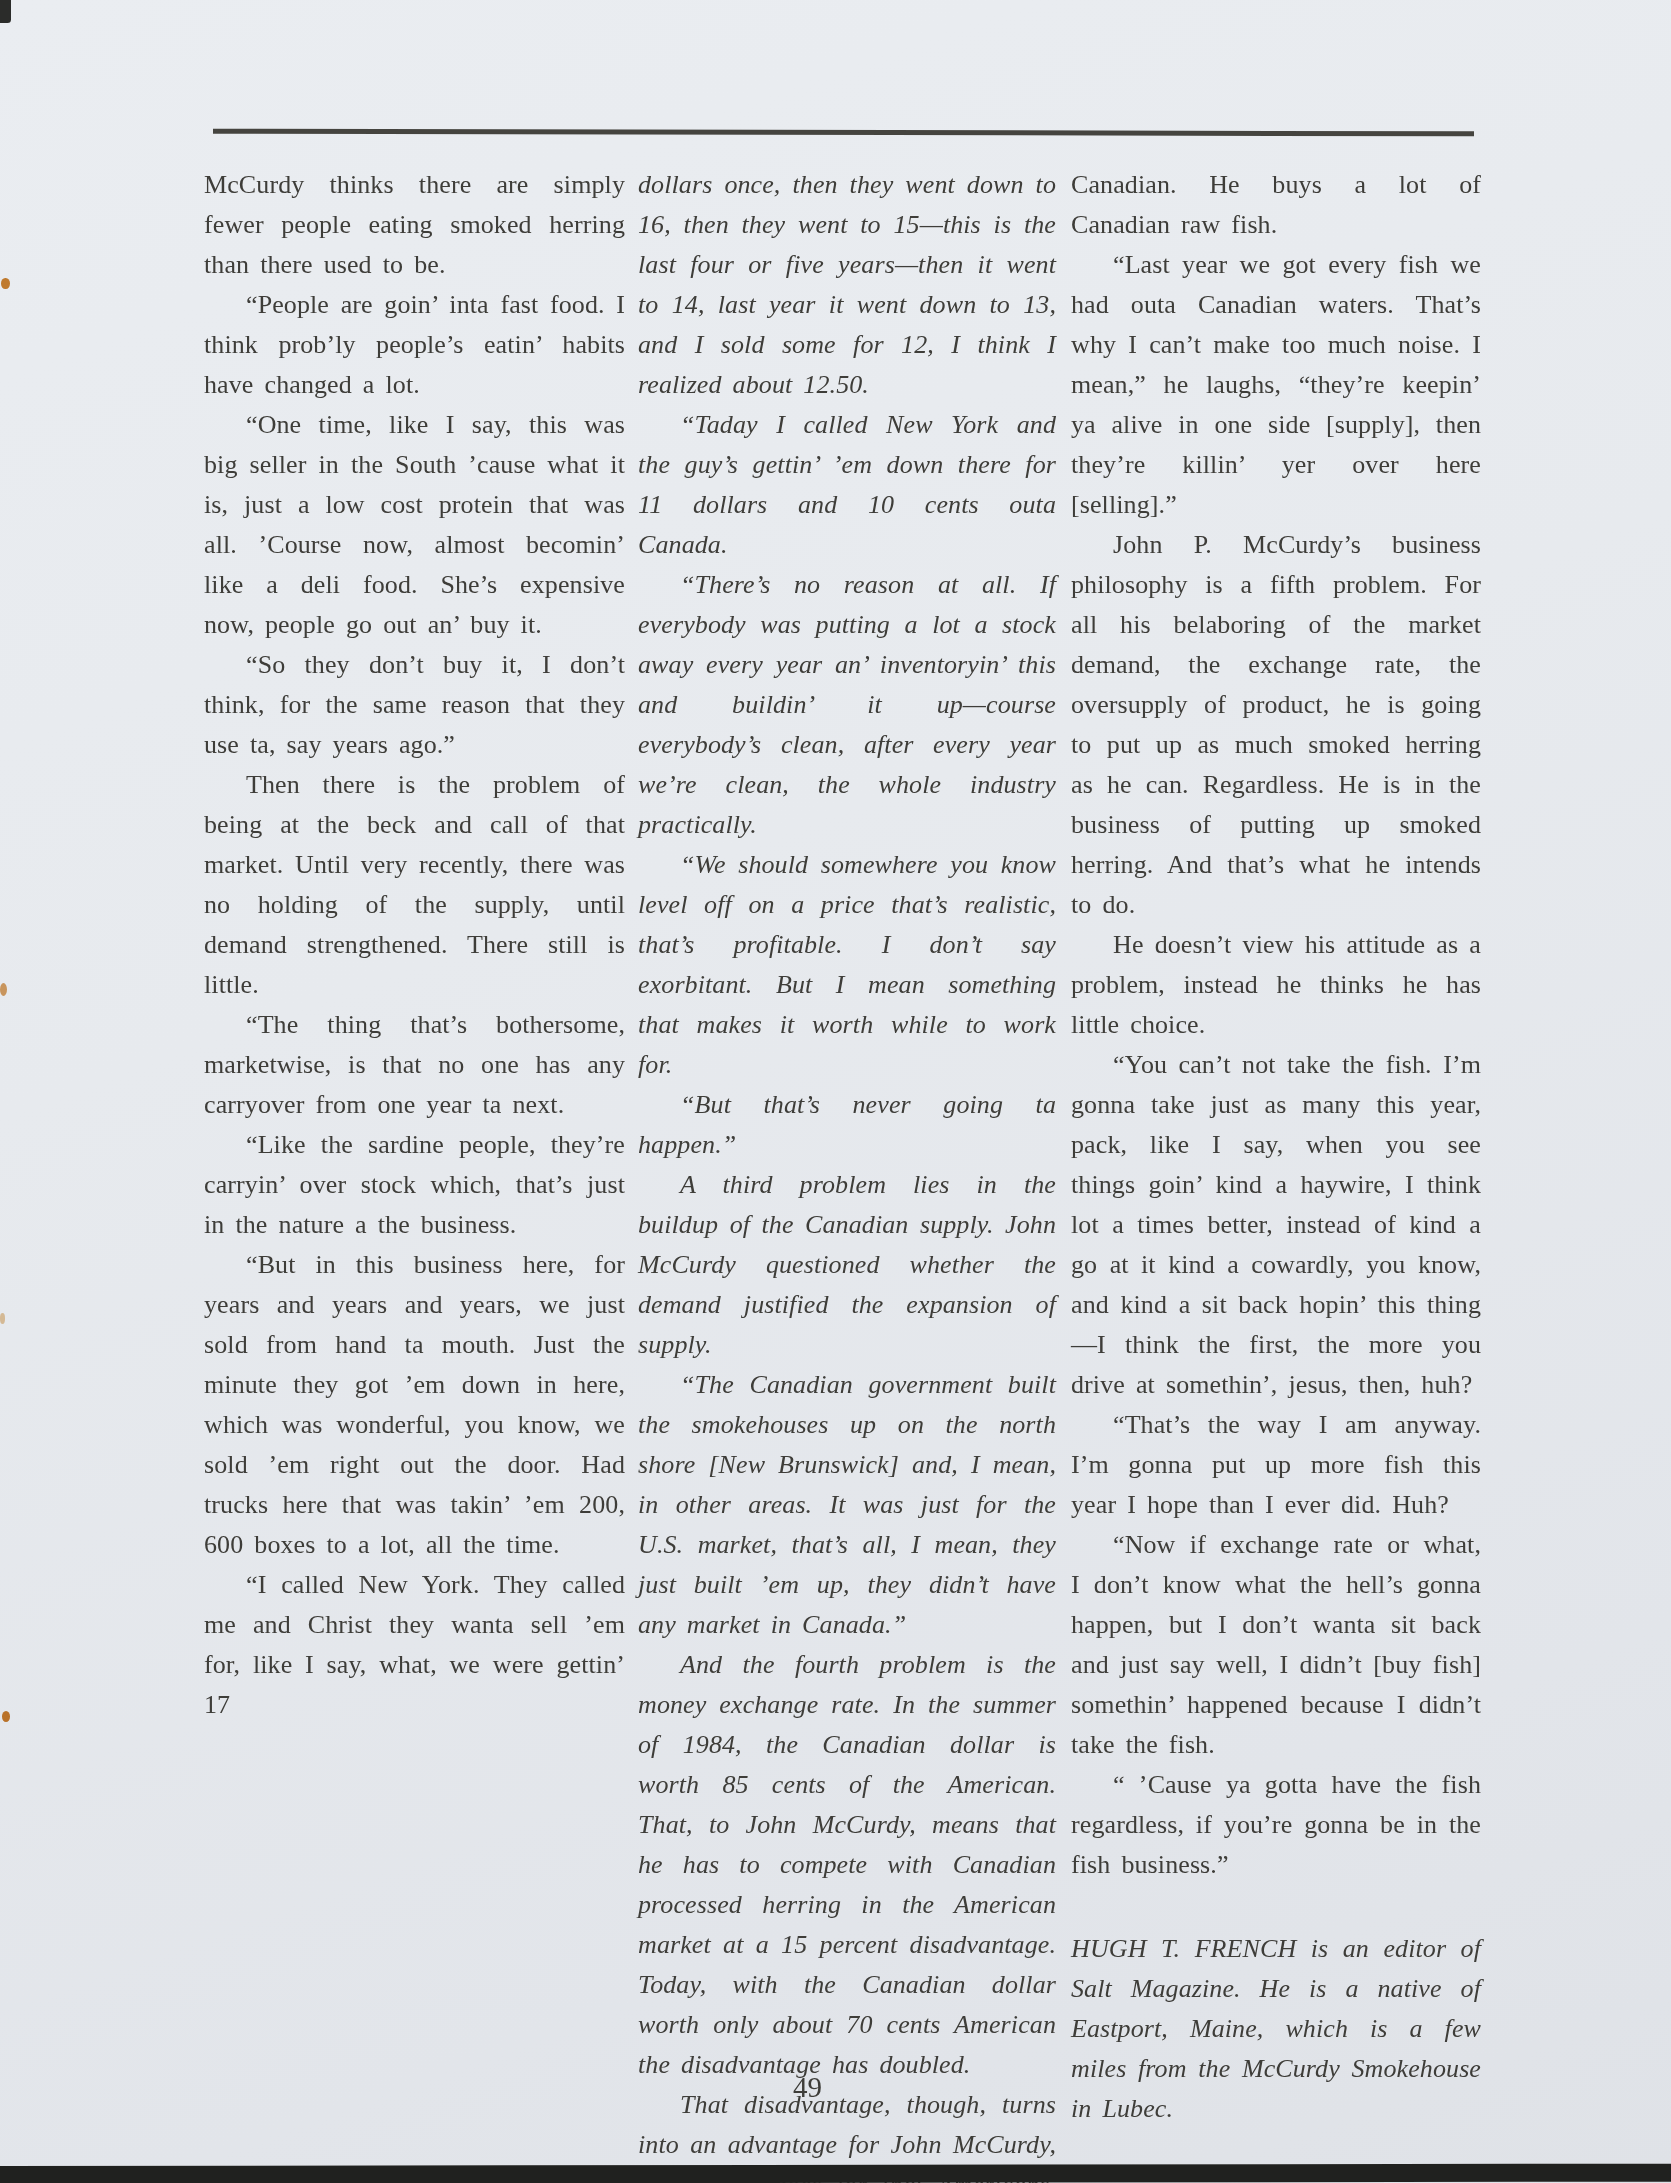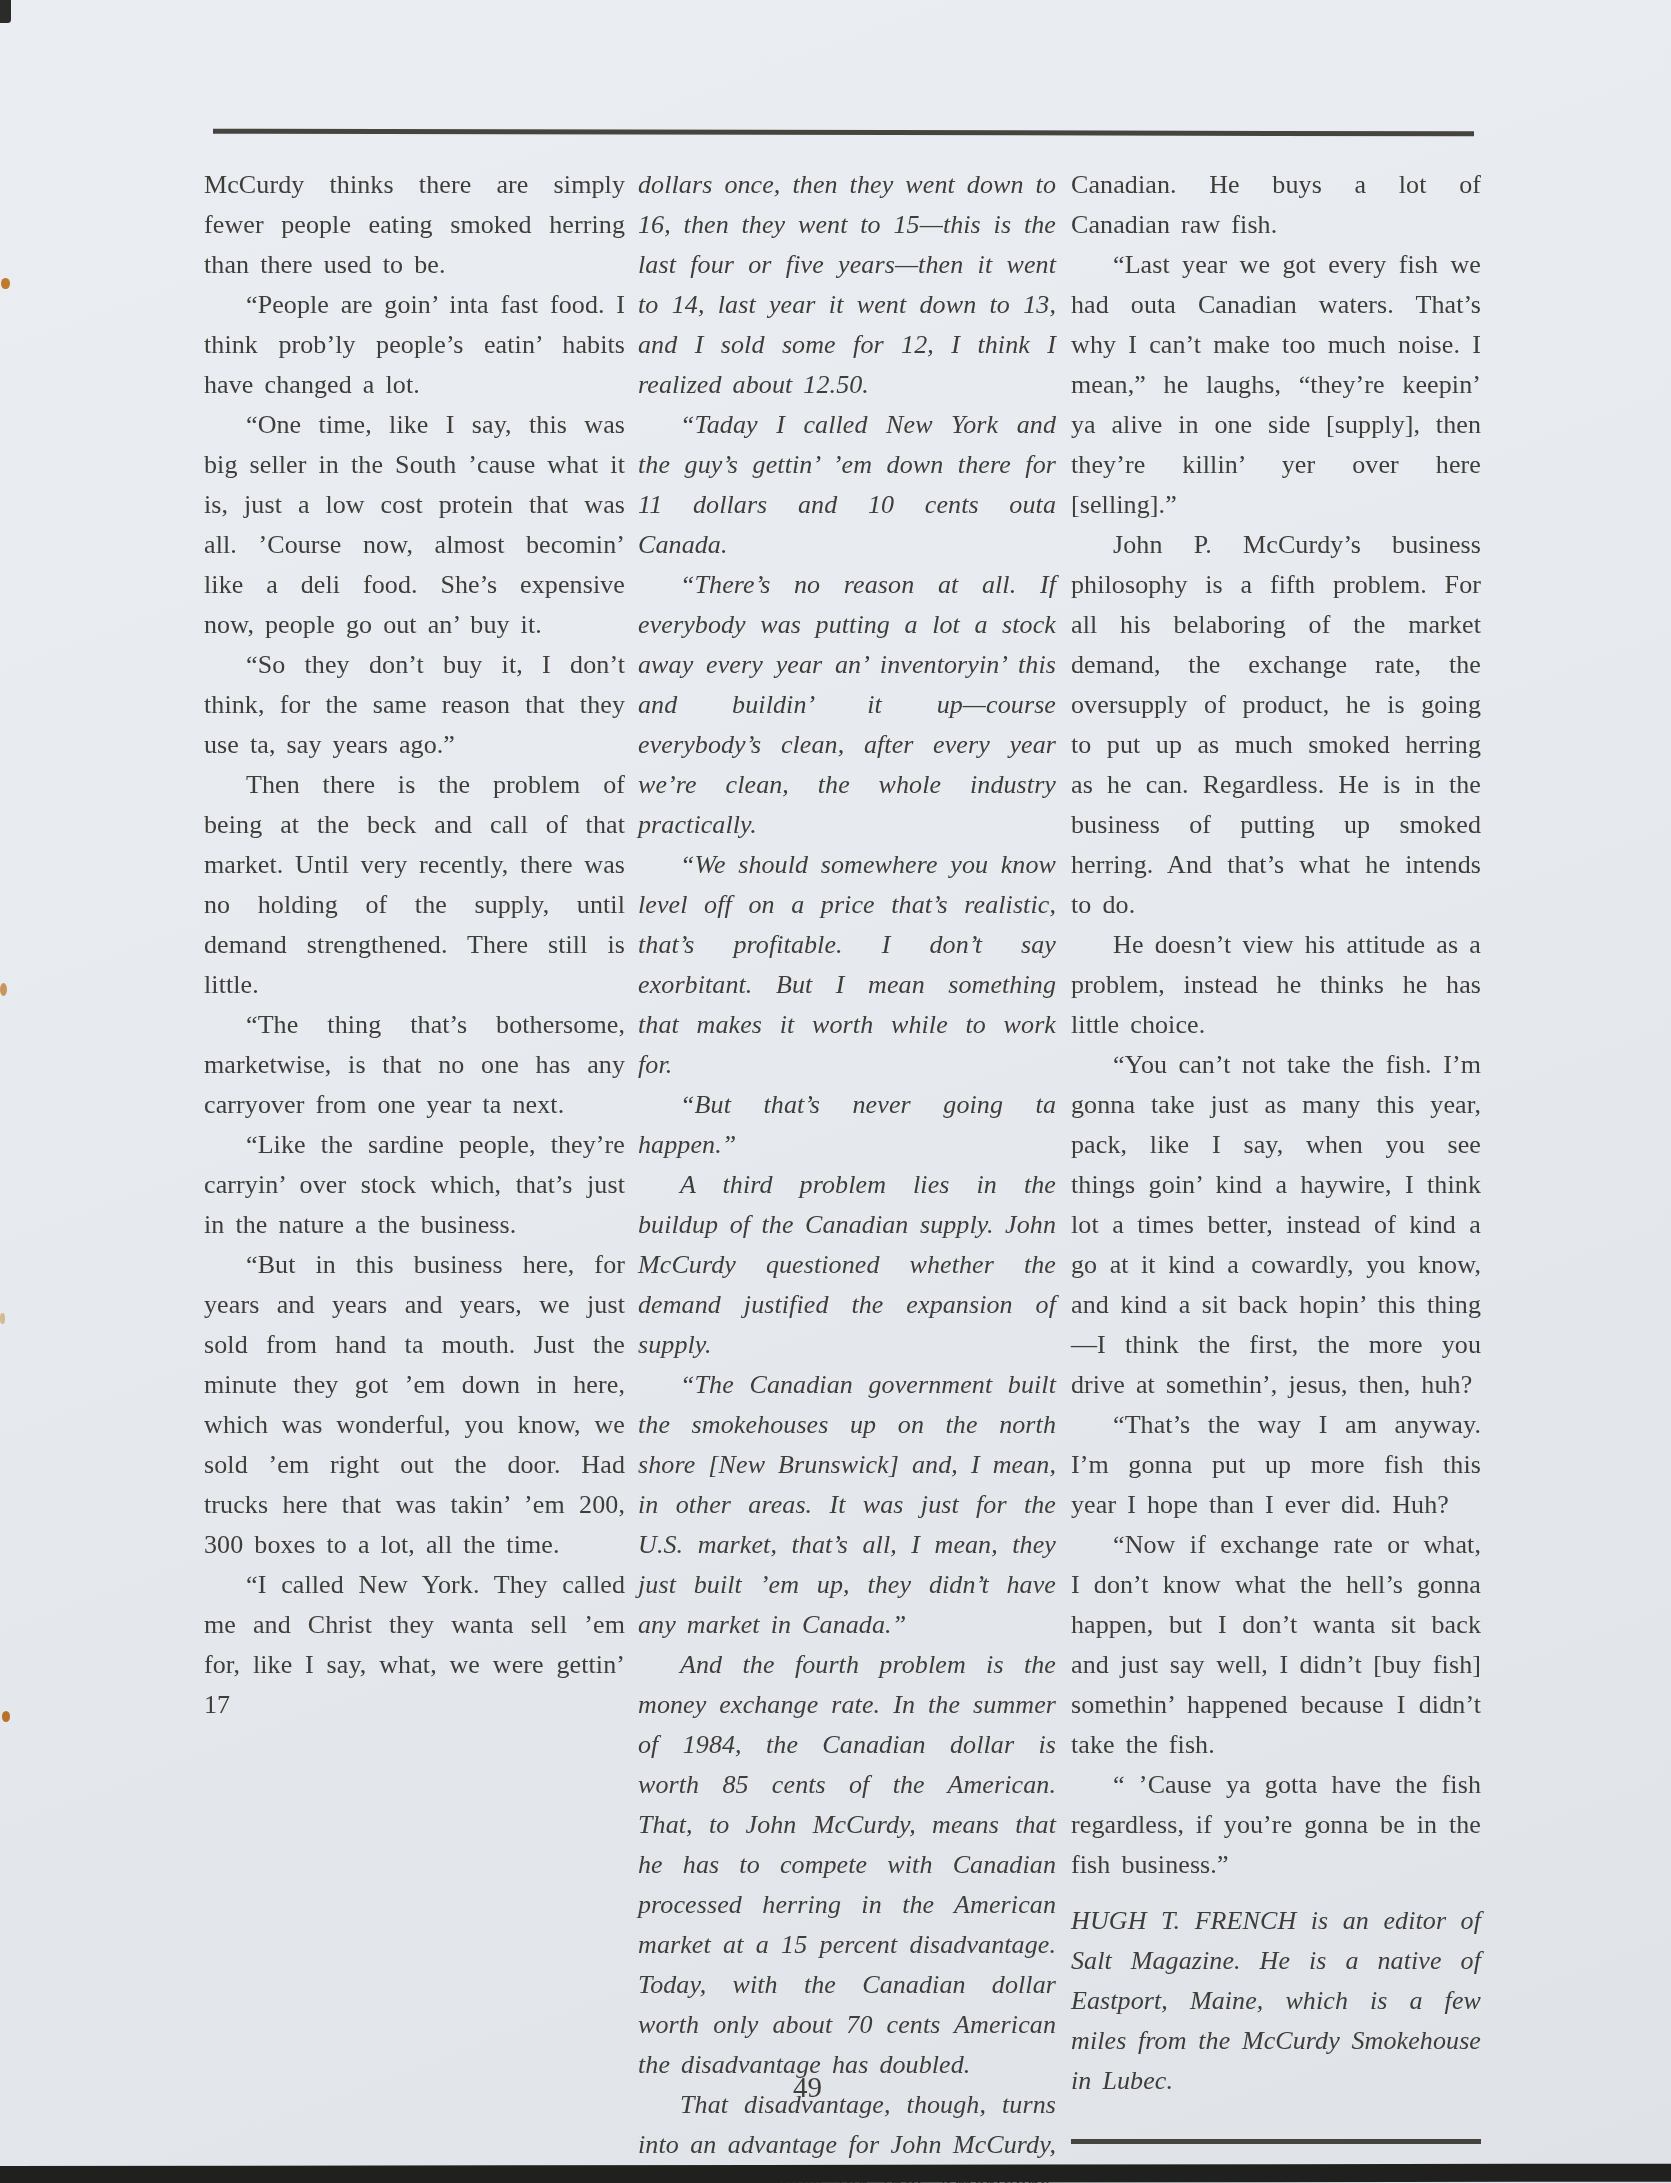--- a/index.html
+++ b/index.html
@@ -35,21 +35,21 @@
     word-spacing: 0.17em;
     color: #3e3d39;
   }
   .col-1 { left: 204px;  width: 421px; }
   .col-2 { left: 638px; width: 418px; font-style: italic; }
   .col-3 { left: 1071px; width: 410px; }
   .col p { margin: 0; padding: 0; }
   .col p.indent { text-indent: 42px; }
   .col p.bio {
     font-style: italic;
-    margin-top: 16px;
+    margin-top: 44px;
     text-indent: 0;
   }
   .bio-rule {
     margin-top: 38px;
     width: 100%;
     height: 4.8px;
     background: #45443f;
   }
   .page-number {
     position: absolute;
@@ -96,21 +96,21 @@
   <div class="top-rule"></div>
 
   <div class="col col-1">
       <p class="">McCurdy thinks there are simply fewer people eating smoked herring than there used to be.</p>
       <p class="indent">“People are goin’ inta fast food. I think prob’ly people’s eatin’ habits have changed a lot.</p>
       <p class="indent">“One time, like I say, this was big seller in the South ’cause what it is, just a low cost protein that was all. ’Course now, almost becomin’ like a deli food. She’s expensive now, people go out an’ buy it.</p>
       <p class="indent">“So they don’t buy it, I don’t think, for the same reason that they use ta, say years ago.”</p>
       <p class="indent">Then there is the problem of being at the beck and call of that market. Until very recently, there was no holding of the supply, until demand strengthened. There still is little.</p>
       <p class="indent">“The thing that’s bothersome, marketwise, is that no one has any carryover from one year ta next.</p>
       <p class="indent">“Like the sardine people, they’re carryin’ over stock which, that’s just in the nature a the business.</p>
-      <p class="indent">“But in this business here, for years and years and years, we just sold from hand ta mouth. Just the minute they got ’em down in here, which was wonderful, you know, we sold ’em right out the door. Had trucks here that was takin’ ’em 200, 300 boxes to a lot, all the time.</p>
+      <p class="indent">“But in this business here, for years and years and years, we just sold from hand ta mouth. Just the minute they got ’em down in here, which was wonderful, you know, we sold ’em right out the door. Had trucks here that was takin’ ’em 200, 600 boxes to a lot, all the time.</p>
       <p class="indent">“I called New York. They called me and Christ they wanta sell ’em for, like I say, what, we were gettin’ 17</p>
     </div>
   <div class="col col-2">
       <p class="">dollars once, then they went down to 16, then they went to 15—this is the last four or five years—then it went to 14, last year it went down to 13, and I sold some for 12, I think I realized about 12.50.</p>
       <p class="indent">“Taday I called New York and the guy’s gettin’ ’em down there for 11 dollars and 10 cents outa Canada.</p>
       <p class="indent">“There’s no reason at all. If everybody was putting a lot a stock away every year an’ inventoryin’ this and buildin’ it up—course everybody’s clean, after every year we’re clean, the whole industry practically.</p>
       <p class="indent">“We should somewhere you know level off on a price that’s realistic, that’s profitable. I don’t say exorbitant. But I mean something that makes it worth while to work for.</p>
       <p class="indent">“But that’s never going ta happen.”</p>
       <p class="indent">A third problem lies in the buildup of the Canadian supply. John McCurdy questioned whether the demand justified the expansion of supply.</p>
       <p class="indent">“The Canadian government built the smokehouses up on the north shore [New Brunswick] and, I mean, in other areas. It was just for the U.S. market, that’s all, I mean, they just built ’em up, they didn’t have any market in Canada.”</p>

